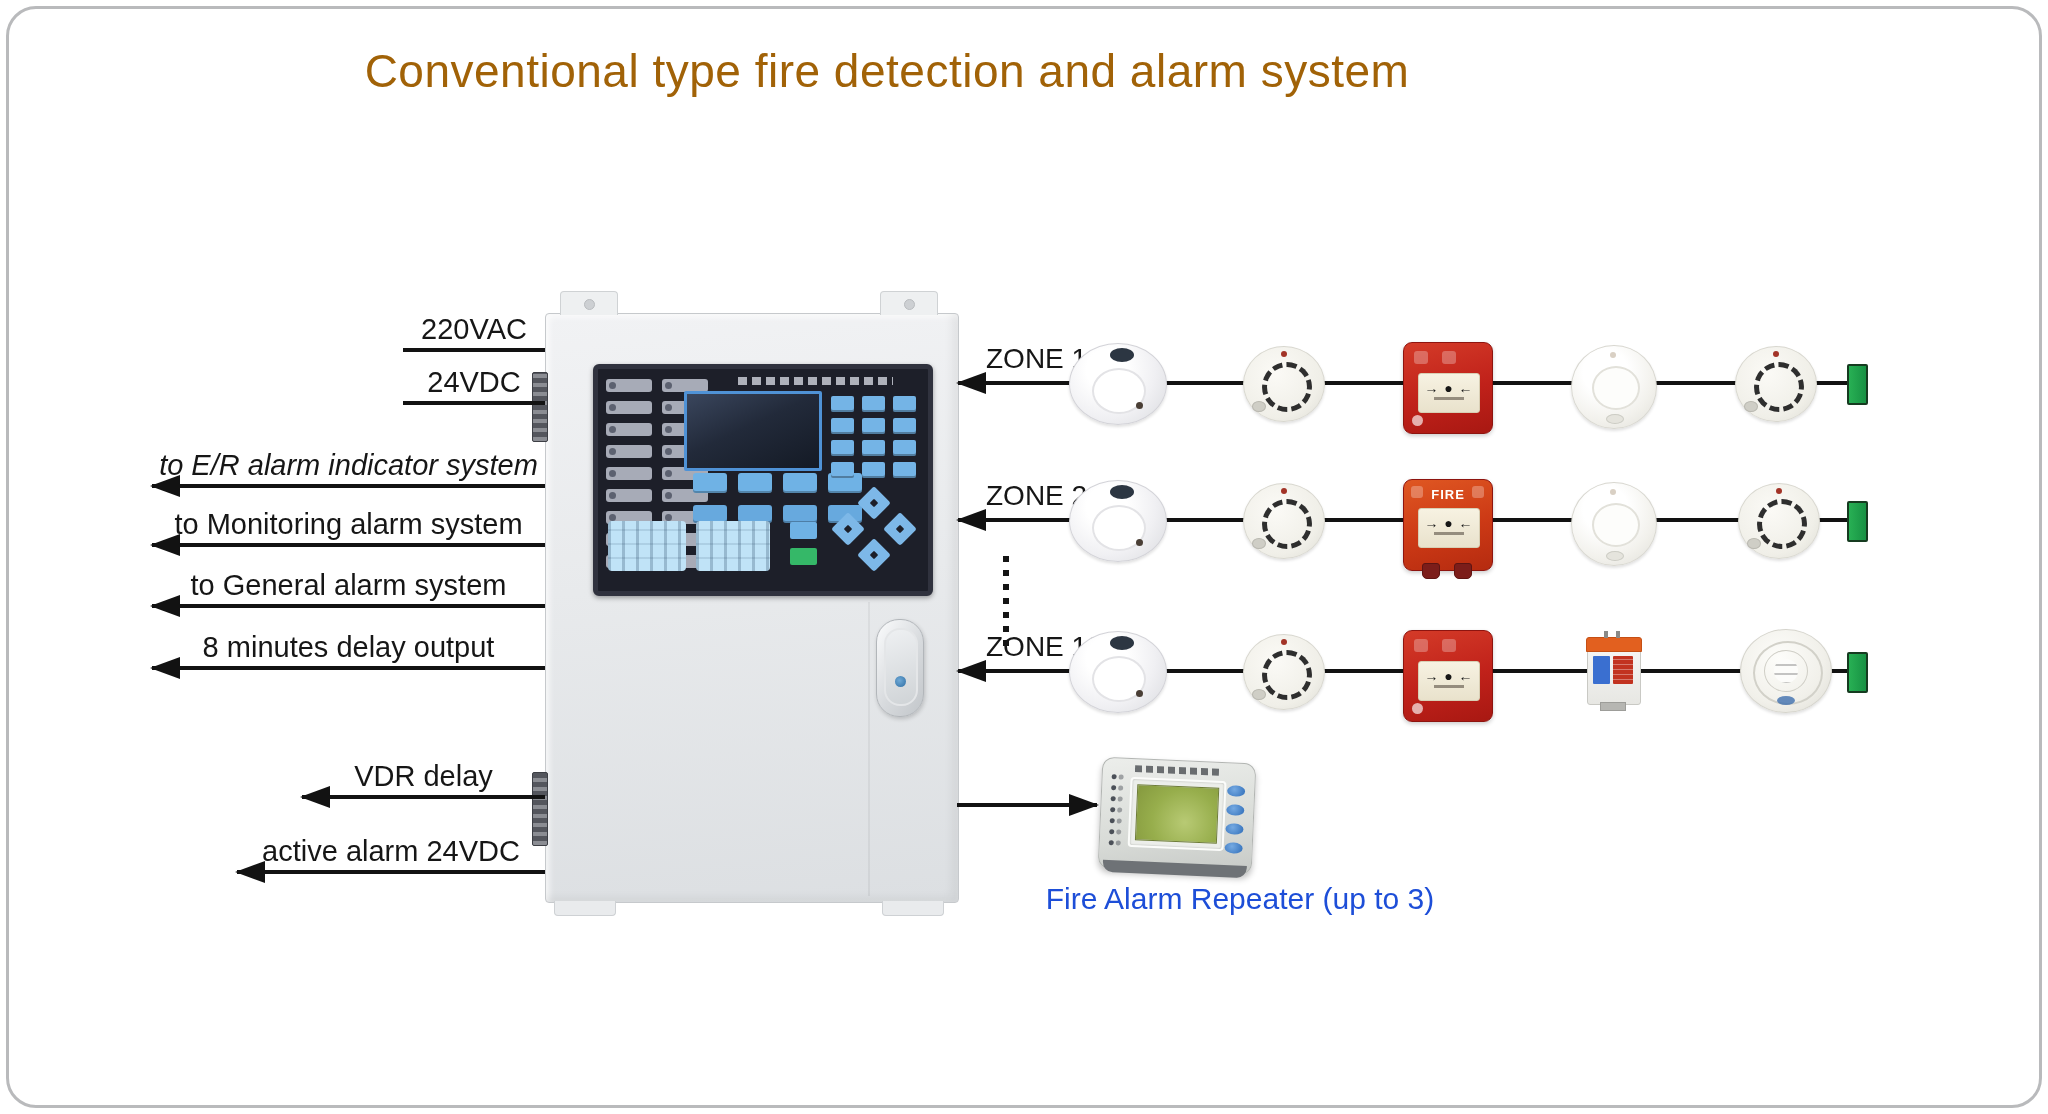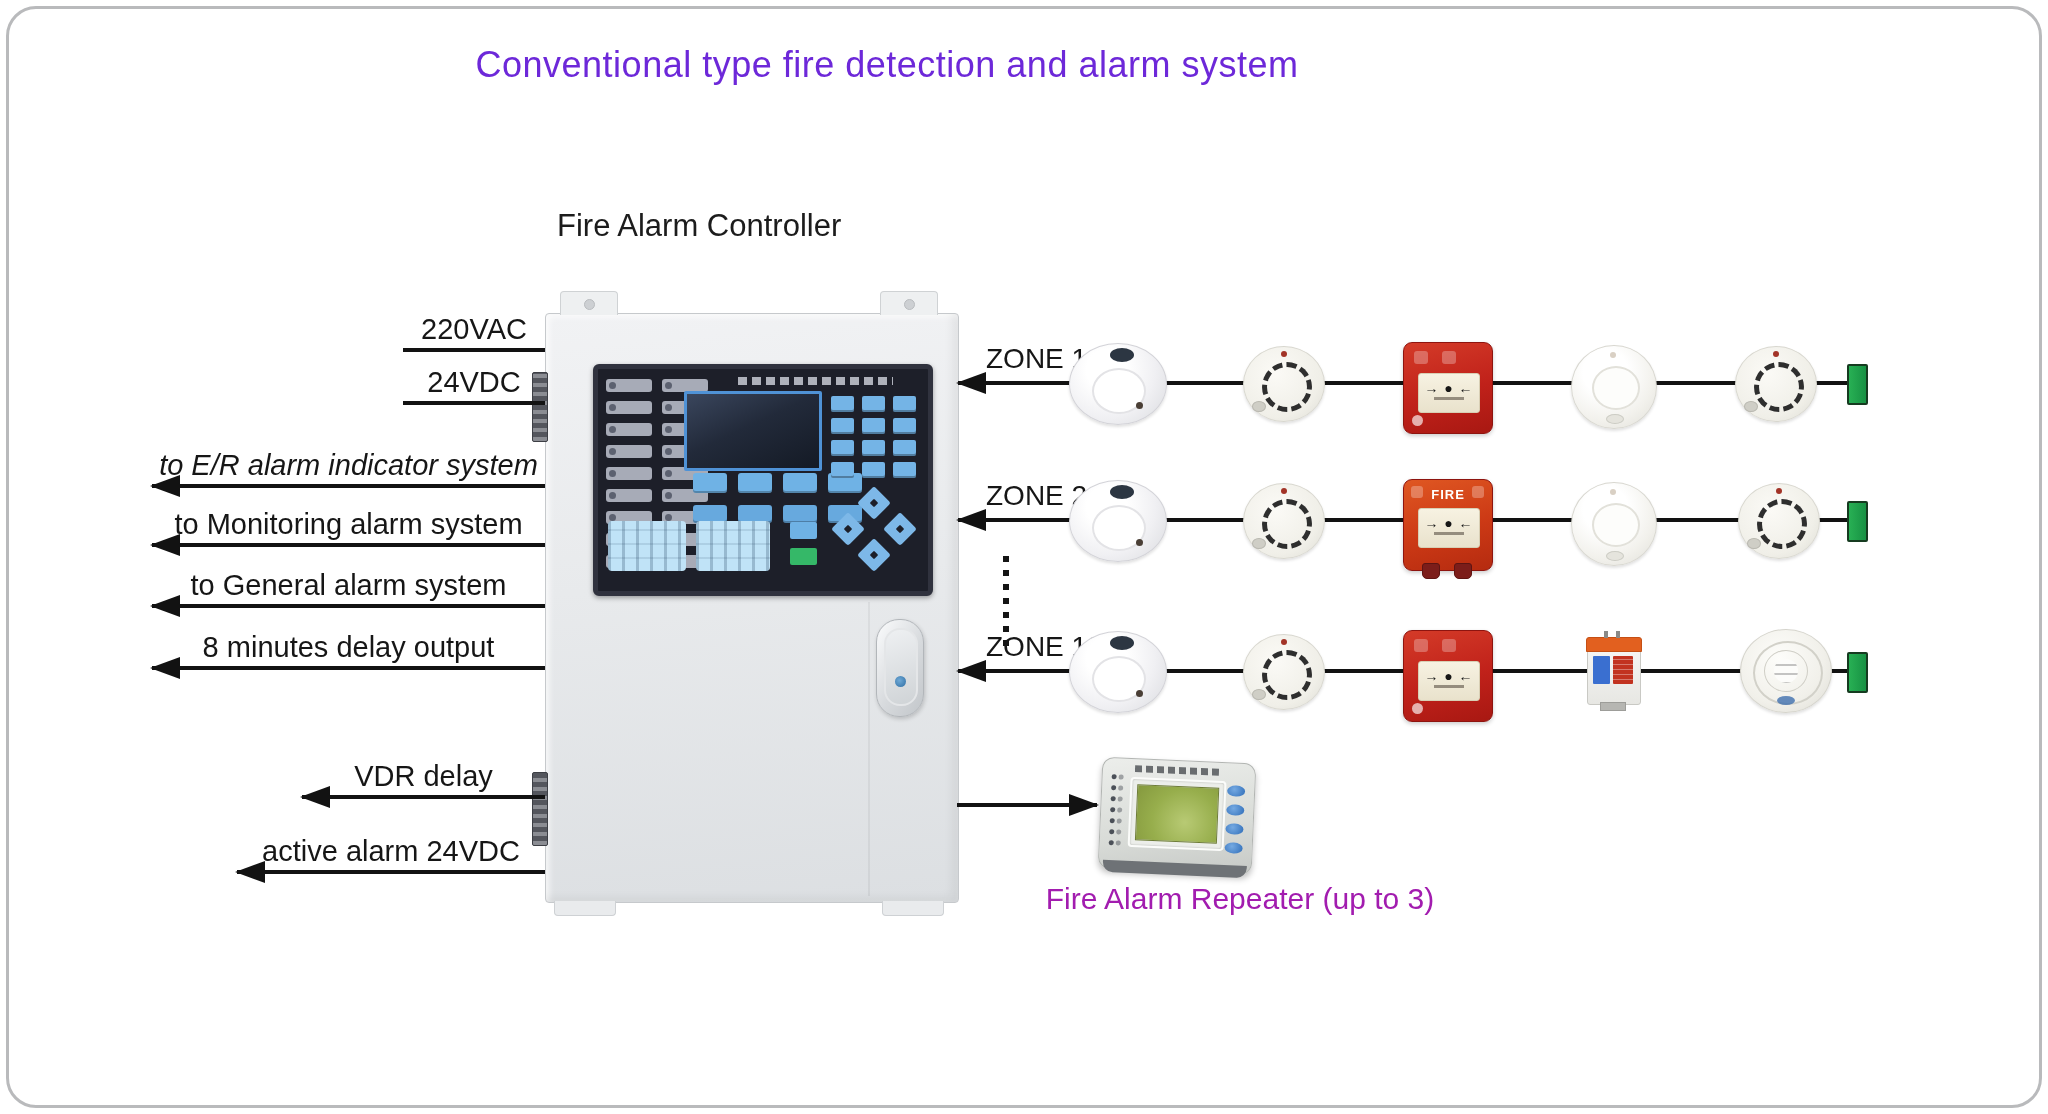--- a/index.html
+++ b/index.html
@@ -1,22 +1,22 @@
 <!DOCTYPE html>
 <html><head>
 <meta charset="utf-8">
 <style>
   html,body{margin:0;padding:0;background:#fff;}
   body{font-family:"Liberation Sans","DejaVu Sans",sans-serif;}
   #canvas{position:relative;width:2048px;height:1114px;background:#fff;overflow:hidden;}
   .frame{position:absolute;left:6px;top:6px;right:6px;bottom:6px;border:3px solid #b9babc;border-radius:30px;pointer-events:none;}
 
-  .title{position:absolute;left:0;top:44px;width:1774px;text-align:center;font-size:36px;color:#6d28d9;letter-spacing:0.5px;}
+  .title{position:absolute;left:0;top:44px;width:1774px;text-align:center;font-size:46px;color:#a16207;letter-spacing:0.5px;}
   .ctrl-label{position:absolute;left:557px;top:208px;width:400px;font-size:31px;color:#1c1c1c;}
-  .rep-label{position:absolute;left:1005px;top:882px;width:470px;text-align:center;font-size:30px;color:#a21caf;}
+  .rep-label{position:absolute;left:1005px;top:882px;width:470px;text-align:center;font-size:30px;color:#1d4ed8;}
 
   
   .conn{position:absolute;height:46px;}
   .conn .lbl{position:absolute;left:0;right:0;bottom:6px;text-align:center;font-size:29px;color:#161616;white-space:nowrap;}
   .conn .wire{position:absolute;left:0;right:0;bottom:0;height:4px;background:#121212;}
   .conn .ah-left{position:absolute;left:-2px;bottom:-9px;width:0;height:0;border-top:11px solid transparent;border-bottom:11px solid transparent;border-right:30px solid #121212;}
   .conn .ah-right{position:absolute;right:-2px;bottom:-9px;width:0;height:0;border-top:11px solid transparent;border-bottom:11px solid transparent;border-left:30px solid #121212;}
 
   
   .cabinet{position:absolute;left:545px;top:313px;width:412px;height:588px;background:linear-gradient(175deg,#f1f2f4 0%,#e8eaec 45%,#dcdfe2 100%);border:1px solid #c6c9cc;border-radius:4px;box-shadow:inset -6px -4px 10px rgba(0,0,0,0.06), inset 3px 3px 6px rgba(255,255,255,0.8);}
@@ -132,21 +132,20 @@
   .rp-btns{position:absolute;right:9px;top:22px;display:flex;flex-direction:column;gap:8px;}
   .rp-btns i{width:18px;height:11px;border-radius:50%;background:radial-gradient(circle at 40% 35%,#74a9e2,#2f6db8);}
 </style>
 </head>
 <body>
 
 <div id="canvas">
   <div class="frame"></div>
 
   <div class="title">Conventional type fire detection and alarm system</div>
-  <div class="ctrl-label">Fire Alarm Controller</div>
 
   <div class="cabinet">
     <div class="tab t-left">
         <i></i>
       </div>
     <div class="tab t-right">
         <i></i>
       </div>
     <div class="foot f-left"></div>
     <div class="foot f-right"></div>

